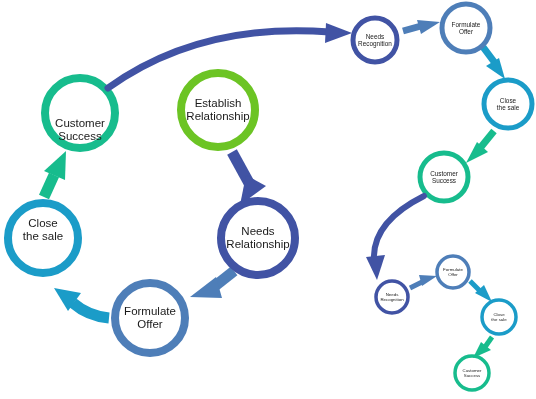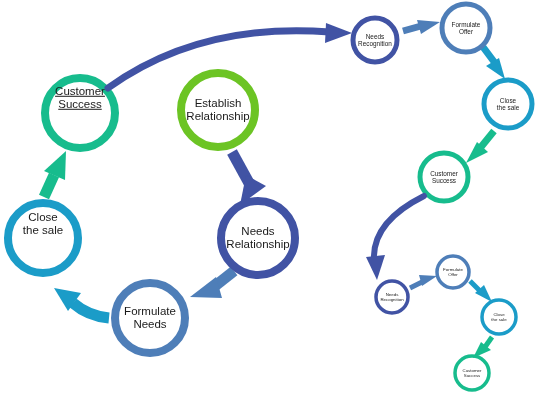--- a/index.html
+++ b/index.html
@@ -130,24 +130,24 @@
       <circle cx="472" cy="373" r="17" fill="none" stroke="#17BC8D" stroke-width="3.5"></circle>
     </g>
   </svg>
 
   <div class="cycle-large">
     <div class="node-label" style="left:218px; top:110px;">Establish
 Relationship</div>
     <div class="node-label" style="left:258px; top:238px;">Needs
 Relationship</div>
     <div class="node-label" style="left:150px; top:318px;">Formulate
-Needs</div>
-    <div class="node-label" style="left:43px;  top:224px;">Close
+Offer</div>
+    <div class="node-label" style="left:43px;  top:230px;">Close
 the sale</div>
-    <div class="node-label" style="left:80px;  top:98px;text-decoration:underline;">Customer
+    <div class="node-label" style="left:80px;  top:130px;">Customer
 Success</div>
   </div>
 
   <div class="cycle-medium">
     <div class="node-label" style="left:375px; top:40px;">Needs
 Recognition</div>
     <div class="node-label" style="left:466px; top:28px;">Formulate
 Offer</div>
     <div class="node-label" style="left:508px; top:104px;">Close
 the sale</div>

